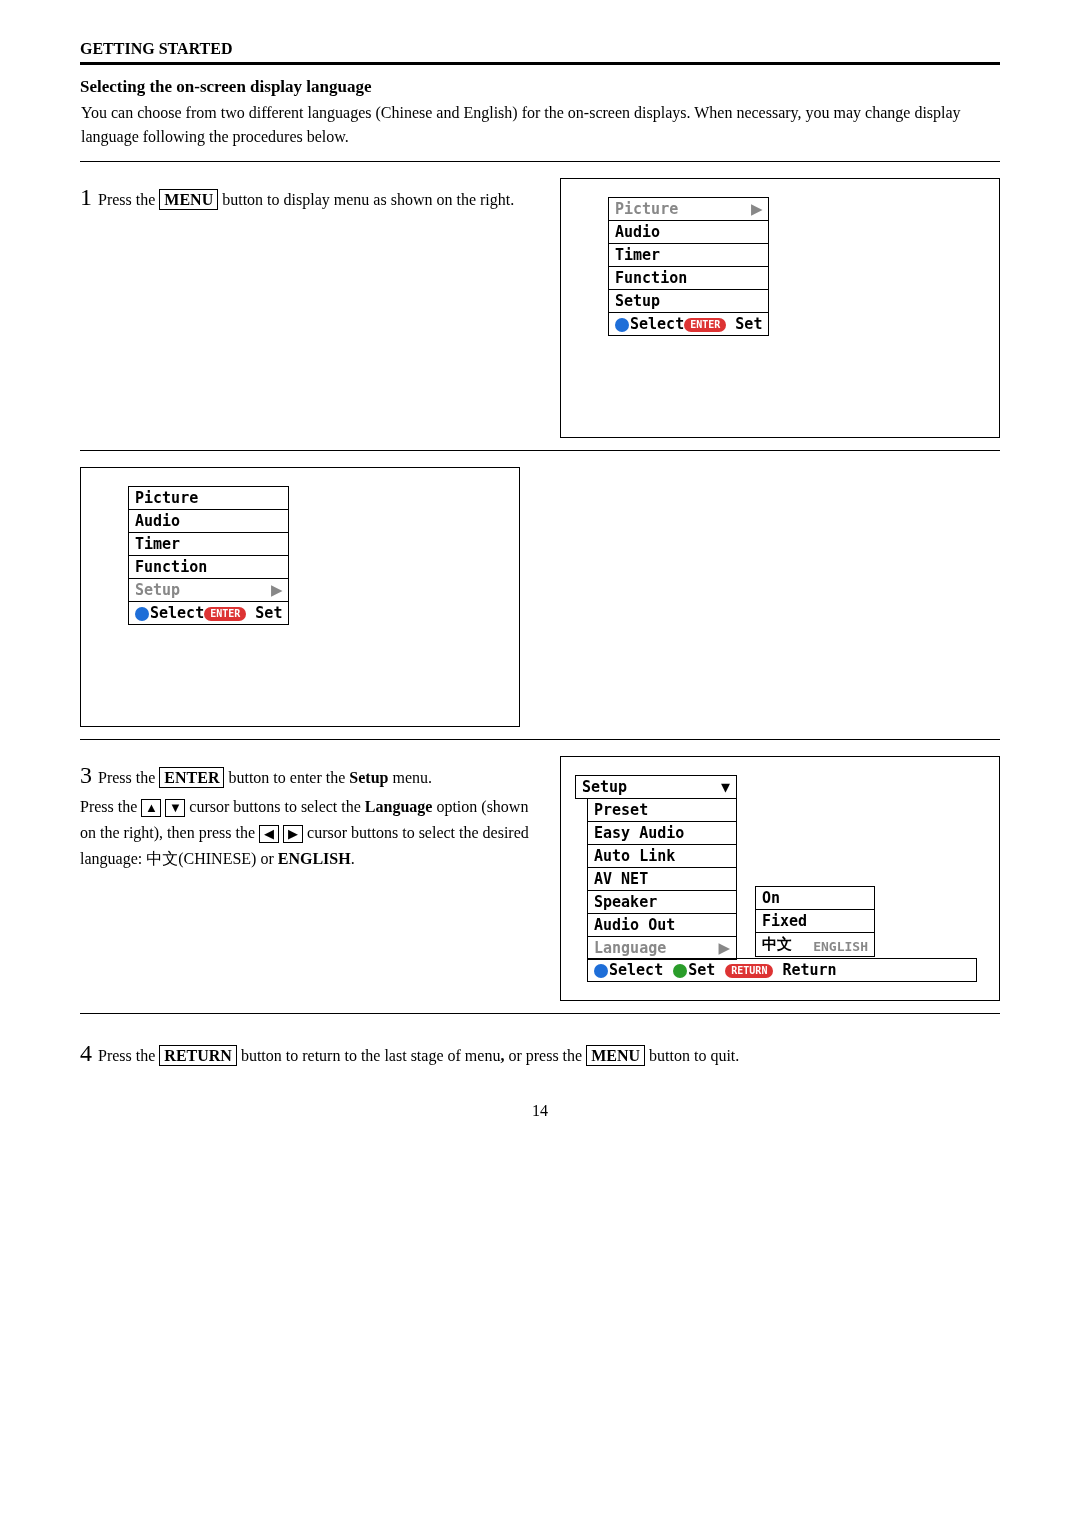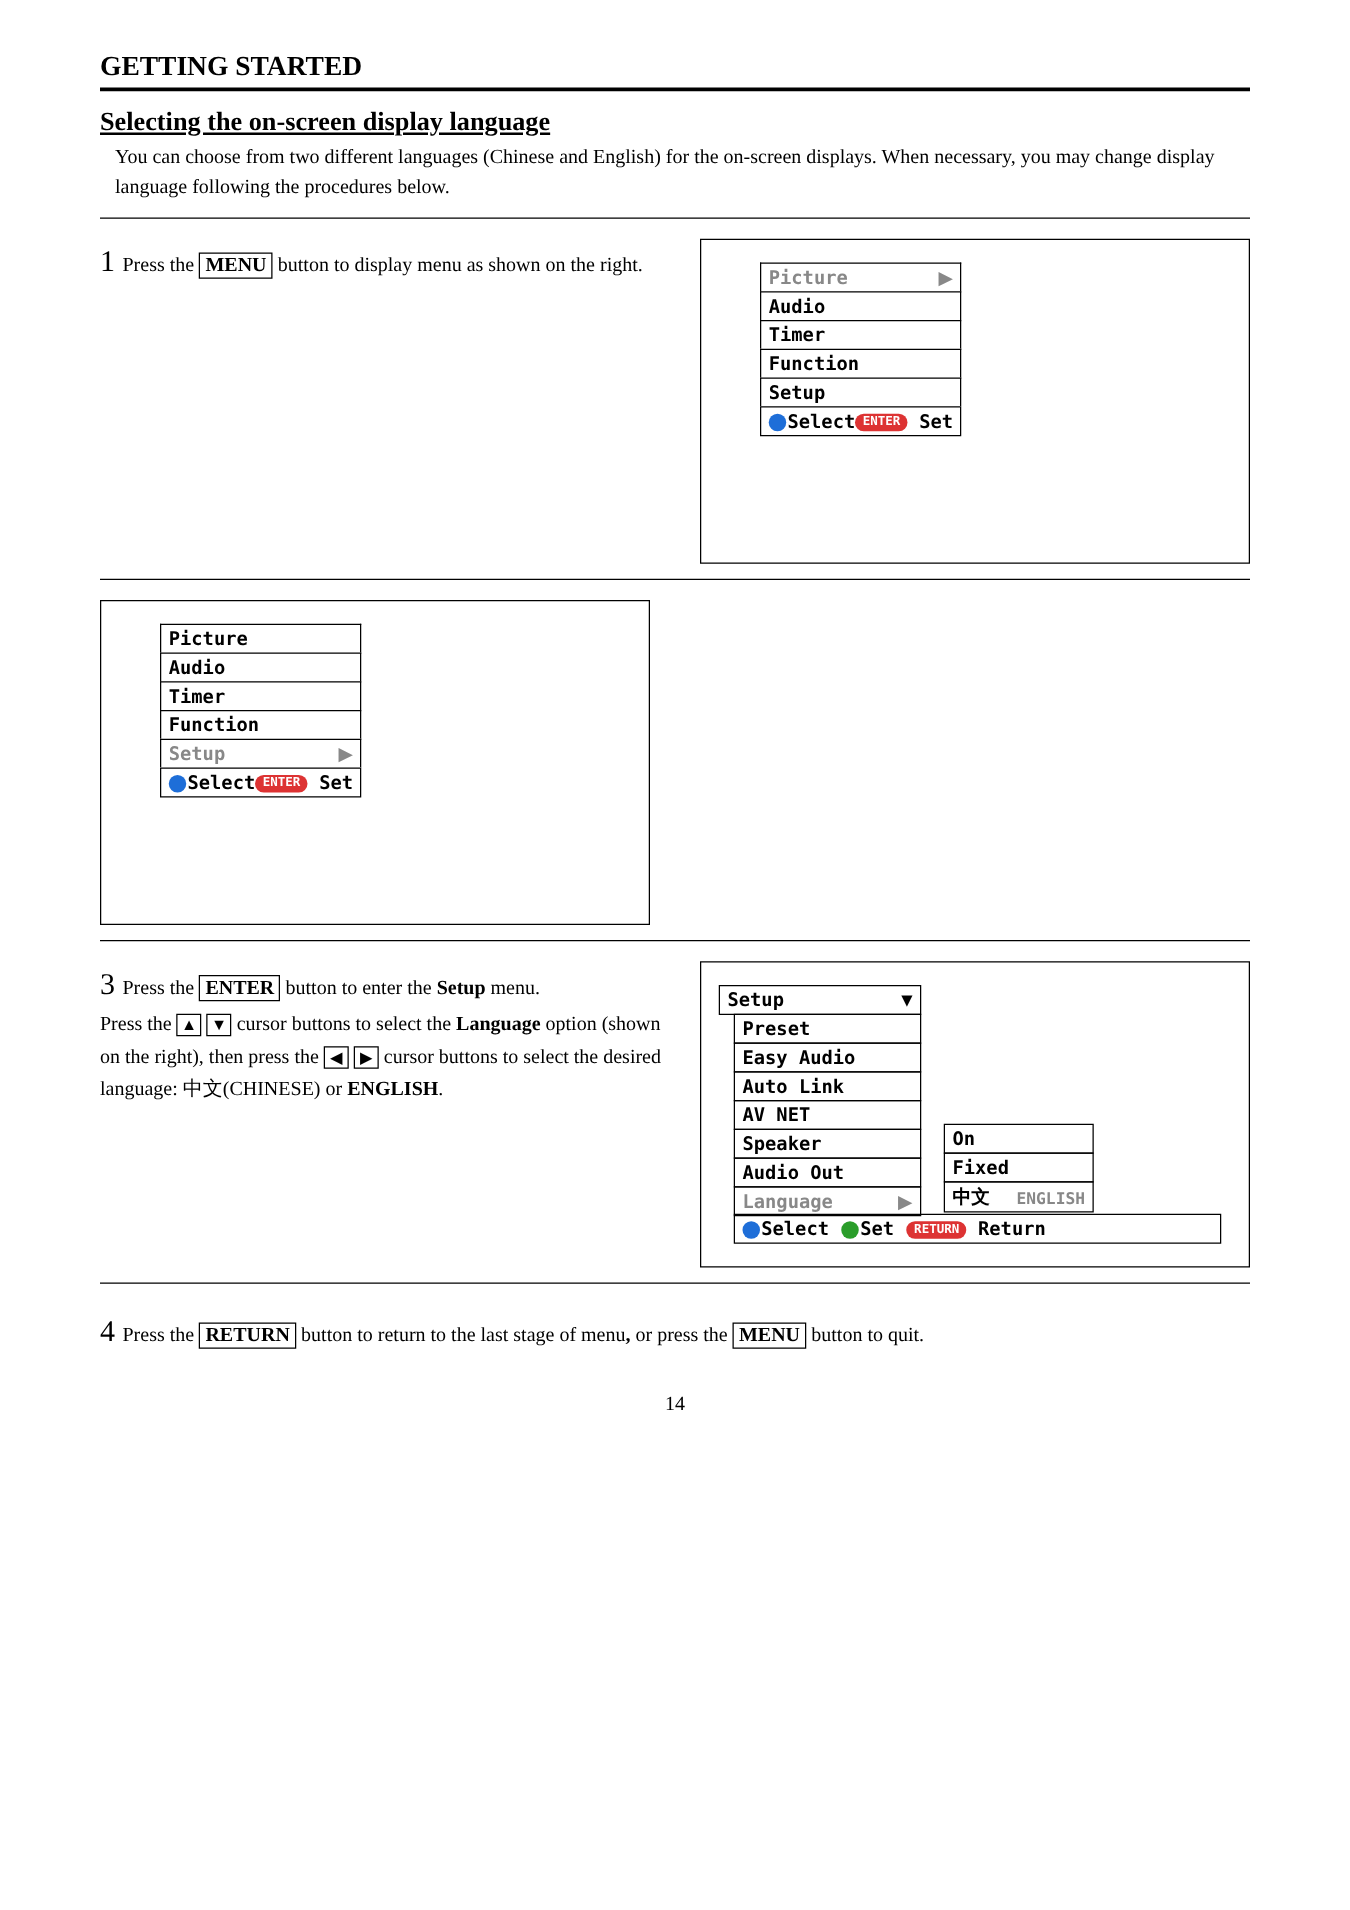--- a/index.html
+++ b/index.html
@@ -6,42 +6,41 @@
     margin: 0;
     padding: 40px 80px;
     font-family: "Times New Roman", serif;
     font-size: 16px;
     color: #000;
     background: #fff;
     width: 1080px;
     box-sizing: border-box;
   }
   h1 {
-    font-size: 22px;
+    font-size: 16px;
     font-weight: bold;
     margin: 0 0 2px 0;
   }
   .thick-rule {
     border: none;
     border-top: 3px solid #000;
     margin: 4px 0 12px 0;
   }
   .thin-rule {
     border: none;
     border-top: 1px solid #000;
     margin: 12px 0;
   }
   .subhead {
     font-weight: bold;
-    font-size: 21px;
+    font-size: 17px;
     margin: 0 0 4px 0;
-    text-decoration: underline;
   }
   .intro {
-    margin: 0 0 10px 12px;
+    margin: 0 0 10px 1px;
     line-height: 1.5;
   }
   .step-row {
     display: flex;
     align-items: flex-start;
     gap: 25px;
     margin-bottom: 10px;
     margin-top: 16px;
   }
   .step-text {

